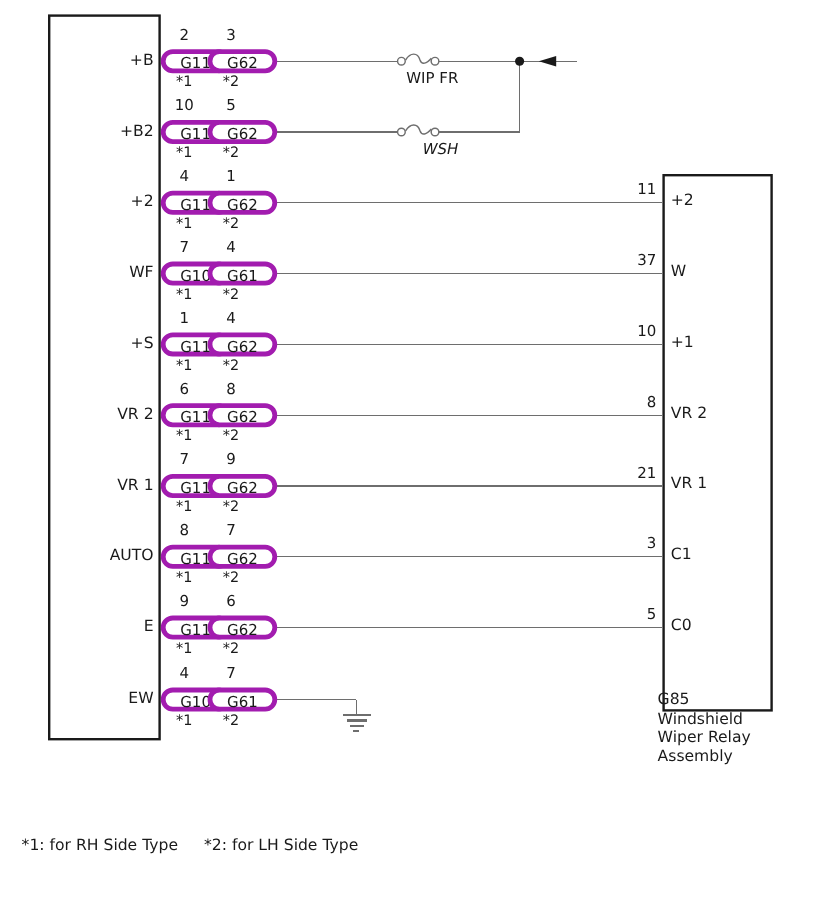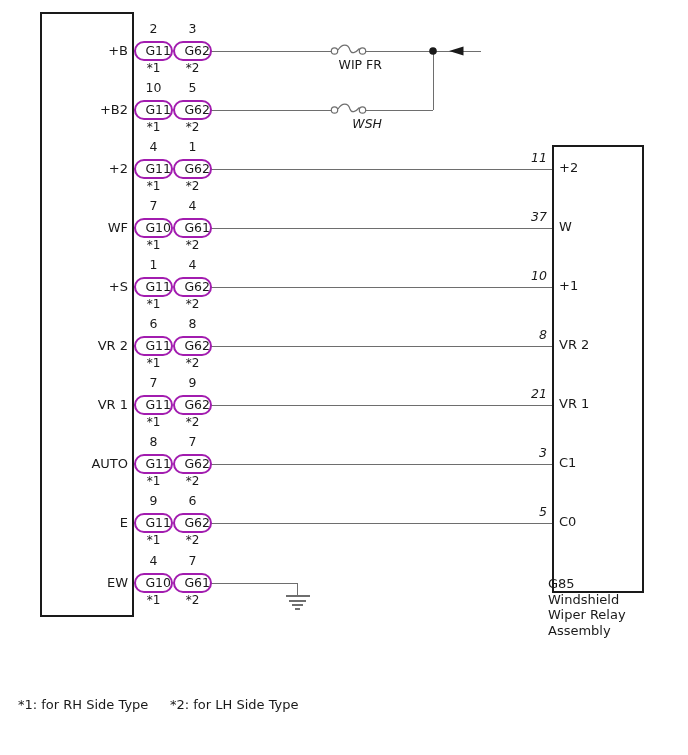--- a/index.html
+++ b/index.html
@@ -21,29 +21,29 @@
   #source-label{left:486px;top:43px;font-size:14px;}
   #footnote1{left:18px;top:697px;font-size:13px;}
   #footnote2{left:170px;top:697px;font-size:13px;}
 
   
   .conn-row,.relay-pin{position:absolute;left:0;width:0;height:0;overflow:visible;}
   .row-label{position:absolute;left:40px;top:-8px;width:88px;text-align:right;
              font-size:13px;line-height:15px;white-space:nowrap;}
   .pin{position:absolute;top:-29px;width:39px;text-align:center;font-size:12.5px;line-height:13px;}
   .pin1{left:134px;} .pin2{left:173px;}
-  .oval{position:absolute;top:-10px;width:39px;height:20px;box-sizing:border-box;
-        border:2px solid #a21caf;border-radius:10px;background:#fff;
-        text-align:right;font-size:12.5px;line-height:15px;}
+  .oval{position:absolute;top:-10px;width:58px;height:20px;box-sizing:border-box;
+        border:4px solid #a21caf;border-radius:10px;background:#fff;
+        text-align:center;font-size:12.5px;line-height:15px;}
   .oval1{left:134px;} .oval2{left:173px;}
   .mark{position:absolute;top:11px;width:39px;text-align:center;font-size:12px;line-height:12px;}
   .mark1{left:134px;} .mark2{left:173px;}
 
   .relay-pin-number{position:absolute;left:505px;top:-18px;width:42px;text-align:right;
-                    font-size:12.5px;line-height:13px;font-style:italic;}
+                    font-size:12.5px;line-height:13px;}
   .relay-pin-label{position:absolute;left:559px;top:-9px;font-size:13px;line-height:15px;white-space:nowrap;}
 </style>
 </head>
 <body>
 
 <div class="stage">
 
   <svg width="688" height="755" viewBox="0 0 688 755">
     <g stroke="#6e6e6e" stroke-width="1" shape-rendering="crispEdges">
 

